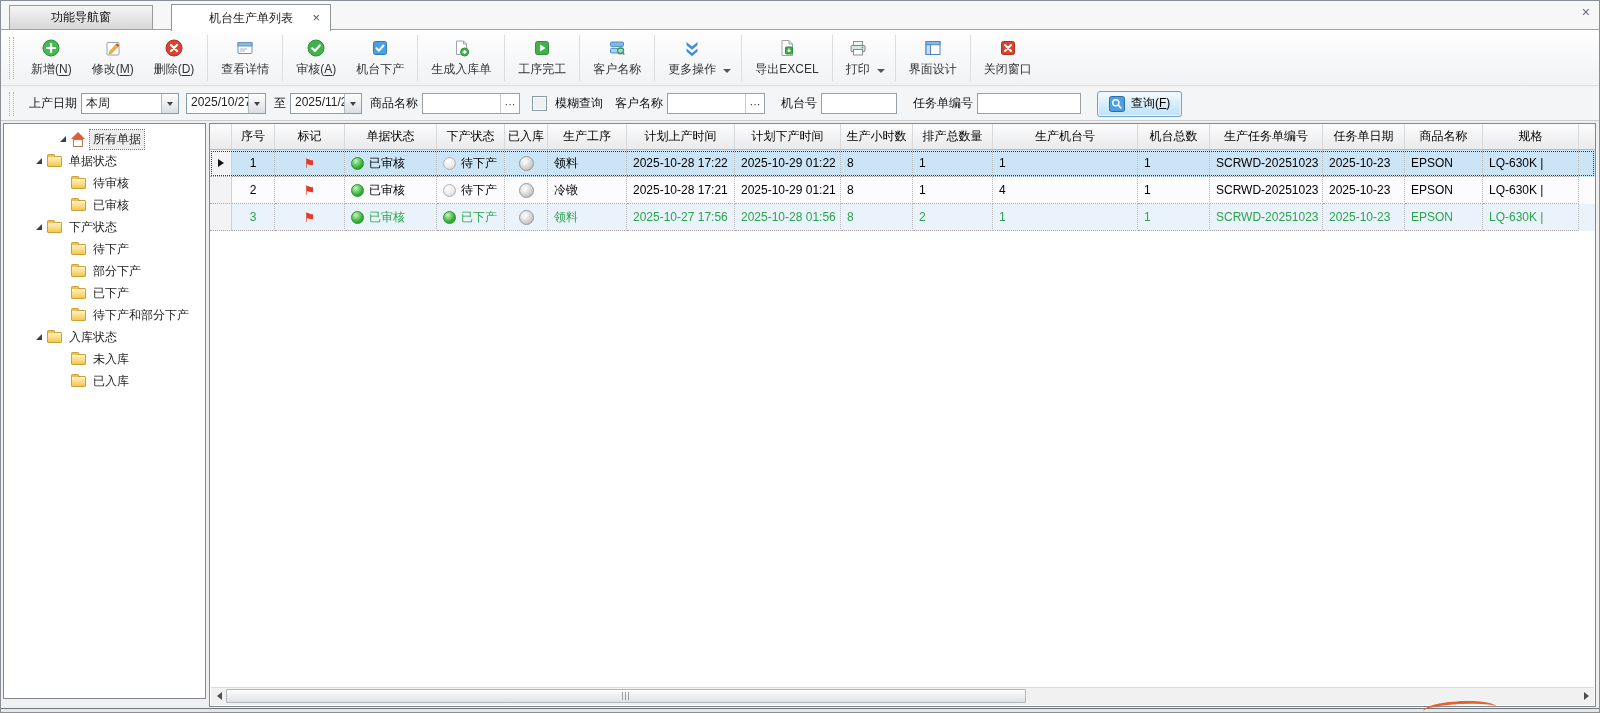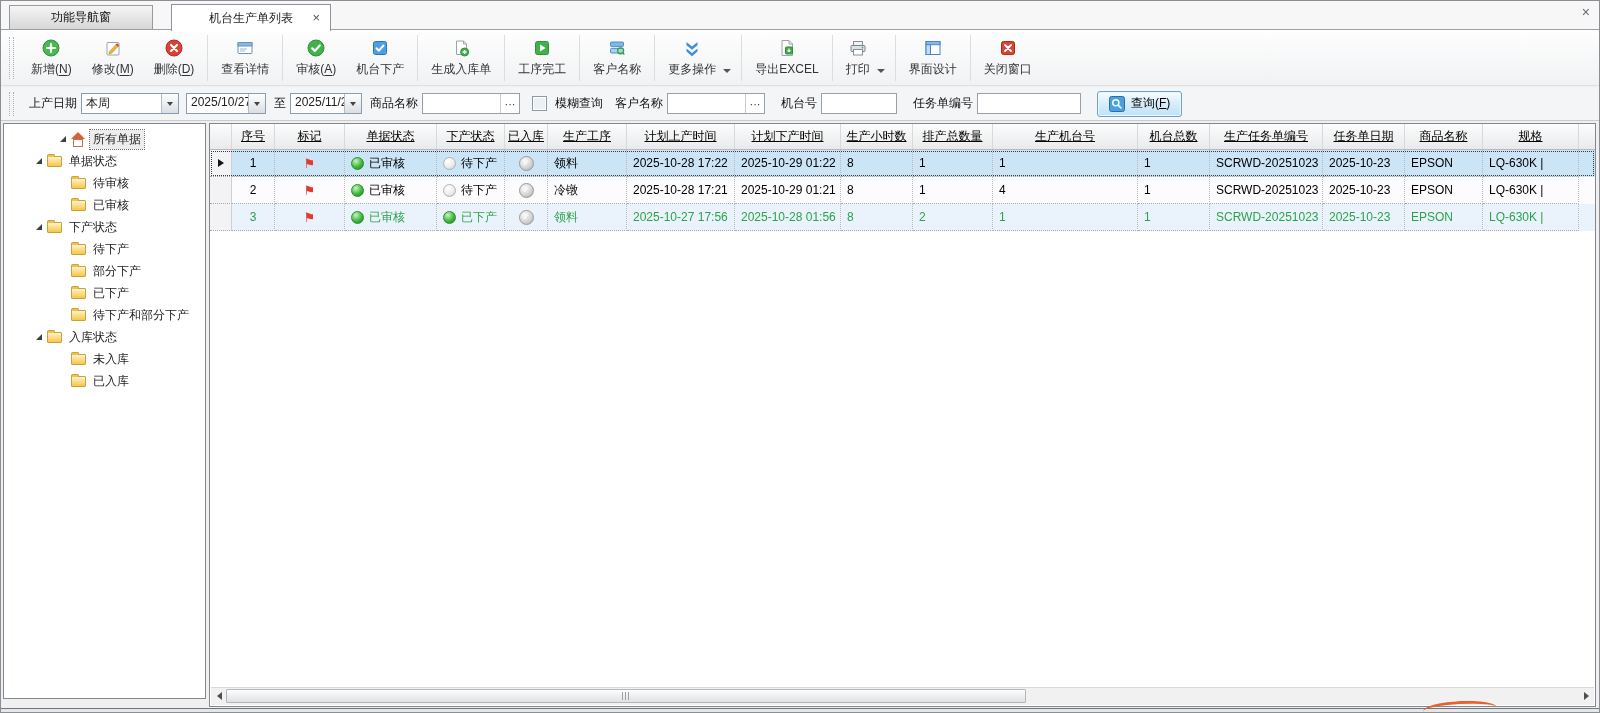--- a/index.html
+++ b/index.html
@@ -50,21 +50,21 @@
   .ico-folder{width:15px;height:11px;background:linear-gradient(#fff3c8,#f7c64a);border:1px solid #c8a23a;border-radius:1px;position:relative;box-sizing:border-box;}
   .ico-folder::before{content:"";position:absolute;left:-1px;top:-3px;width:6px;height:2px;background:#f2c04a;border:1px solid #c8a23a;border-bottom:none;border-radius:2px 2px 0 0;}
   .ico-home{position:relative;width:15px;height:13px;}
   .ico-home::before{content:"";position:absolute;left:0;top:-1px;width:0;height:0;border-left:7.5px solid transparent;border-right:7.5px solid transparent;border-bottom:7px solid #d9603a;}
   .ico-home::after{content:"";position:absolute;left:2.5px;top:6px;width:8px;height:6px;background:#fff;border:1px solid #b87a50;}
   .tree-label{padding:1px 3px;}
   .tree-row.sel .tree-label{background:#ededee;outline:1px dotted #6e6e6e;}
 
   .table-panel{position:absolute;left:208px;top:1px;right:3px;bottom:2px;background:#fff;border:1px solid #828790;box-sizing:border-box;overflow:hidden;}
   .g-header{display:flex;height:25px;background:linear-gradient(#fcfcfc,#e9eaec);border-bottom:1px solid #b7b9bc;}
-  .g-hcell{display:flex;align-items:center;justify-content:center;border-right:1px solid #d8d9db;box-sizing:border-box;color:#000;white-space:nowrap;overflow:hidden;flex:none;text-decoration:underline;}
+  .g-hcell{display:flex;align-items:center;justify-content:center;border-right:1px solid #d8d9db;box-sizing:border-box;color:#000;white-space:nowrap;overflow:hidden;flex:none;}
   .g-row{display:flex;height:27px;background:#fcfcfe;position:relative;}
   .g-row.alt{background:#eaf3fb;}
   .g-row.sel{background:#cbe5f6;outline:1px dotted #3a3a3a;outline-offset:-2px;}
   .g-cell{display:flex;align-items:center;border-right:1px dotted #b9babc;border-bottom:1px dotted #a9aaac;box-sizing:border-box;padding:0 6px;white-space:nowrap;overflow:hidden;flex:none;}
   .g-cell.center{justify-content:center;padding:0;}
   .g-ind{background:#f3f3f5;border-right:1px solid #d0d0d2;border-bottom:1px dotted #a9aaac;display:flex;align-items:center;justify-content:center;box-sizing:border-box;flex:none;}
   .row-arrow{width:0;height:0;border-top:4.5px solid transparent;border-bottom:4.5px solid transparent;border-left:6px solid #141414;}
   .sphere{width:13px;height:13px;border-radius:50%;margin-right:5px;flex:none;box-sizing:border-box;}
   .sphere.green{background:radial-gradient(circle at 35% 28%,#c9f3c1,#3ab53a 58%,#1d8c1d);border:1px solid #2a8f2a;}
   .sphere.gray{background:radial-gradient(circle at 35% 28%,#ffffff,#ebebeb 58%,#c3c3c3);border:1px solid #b2b2b2;}

